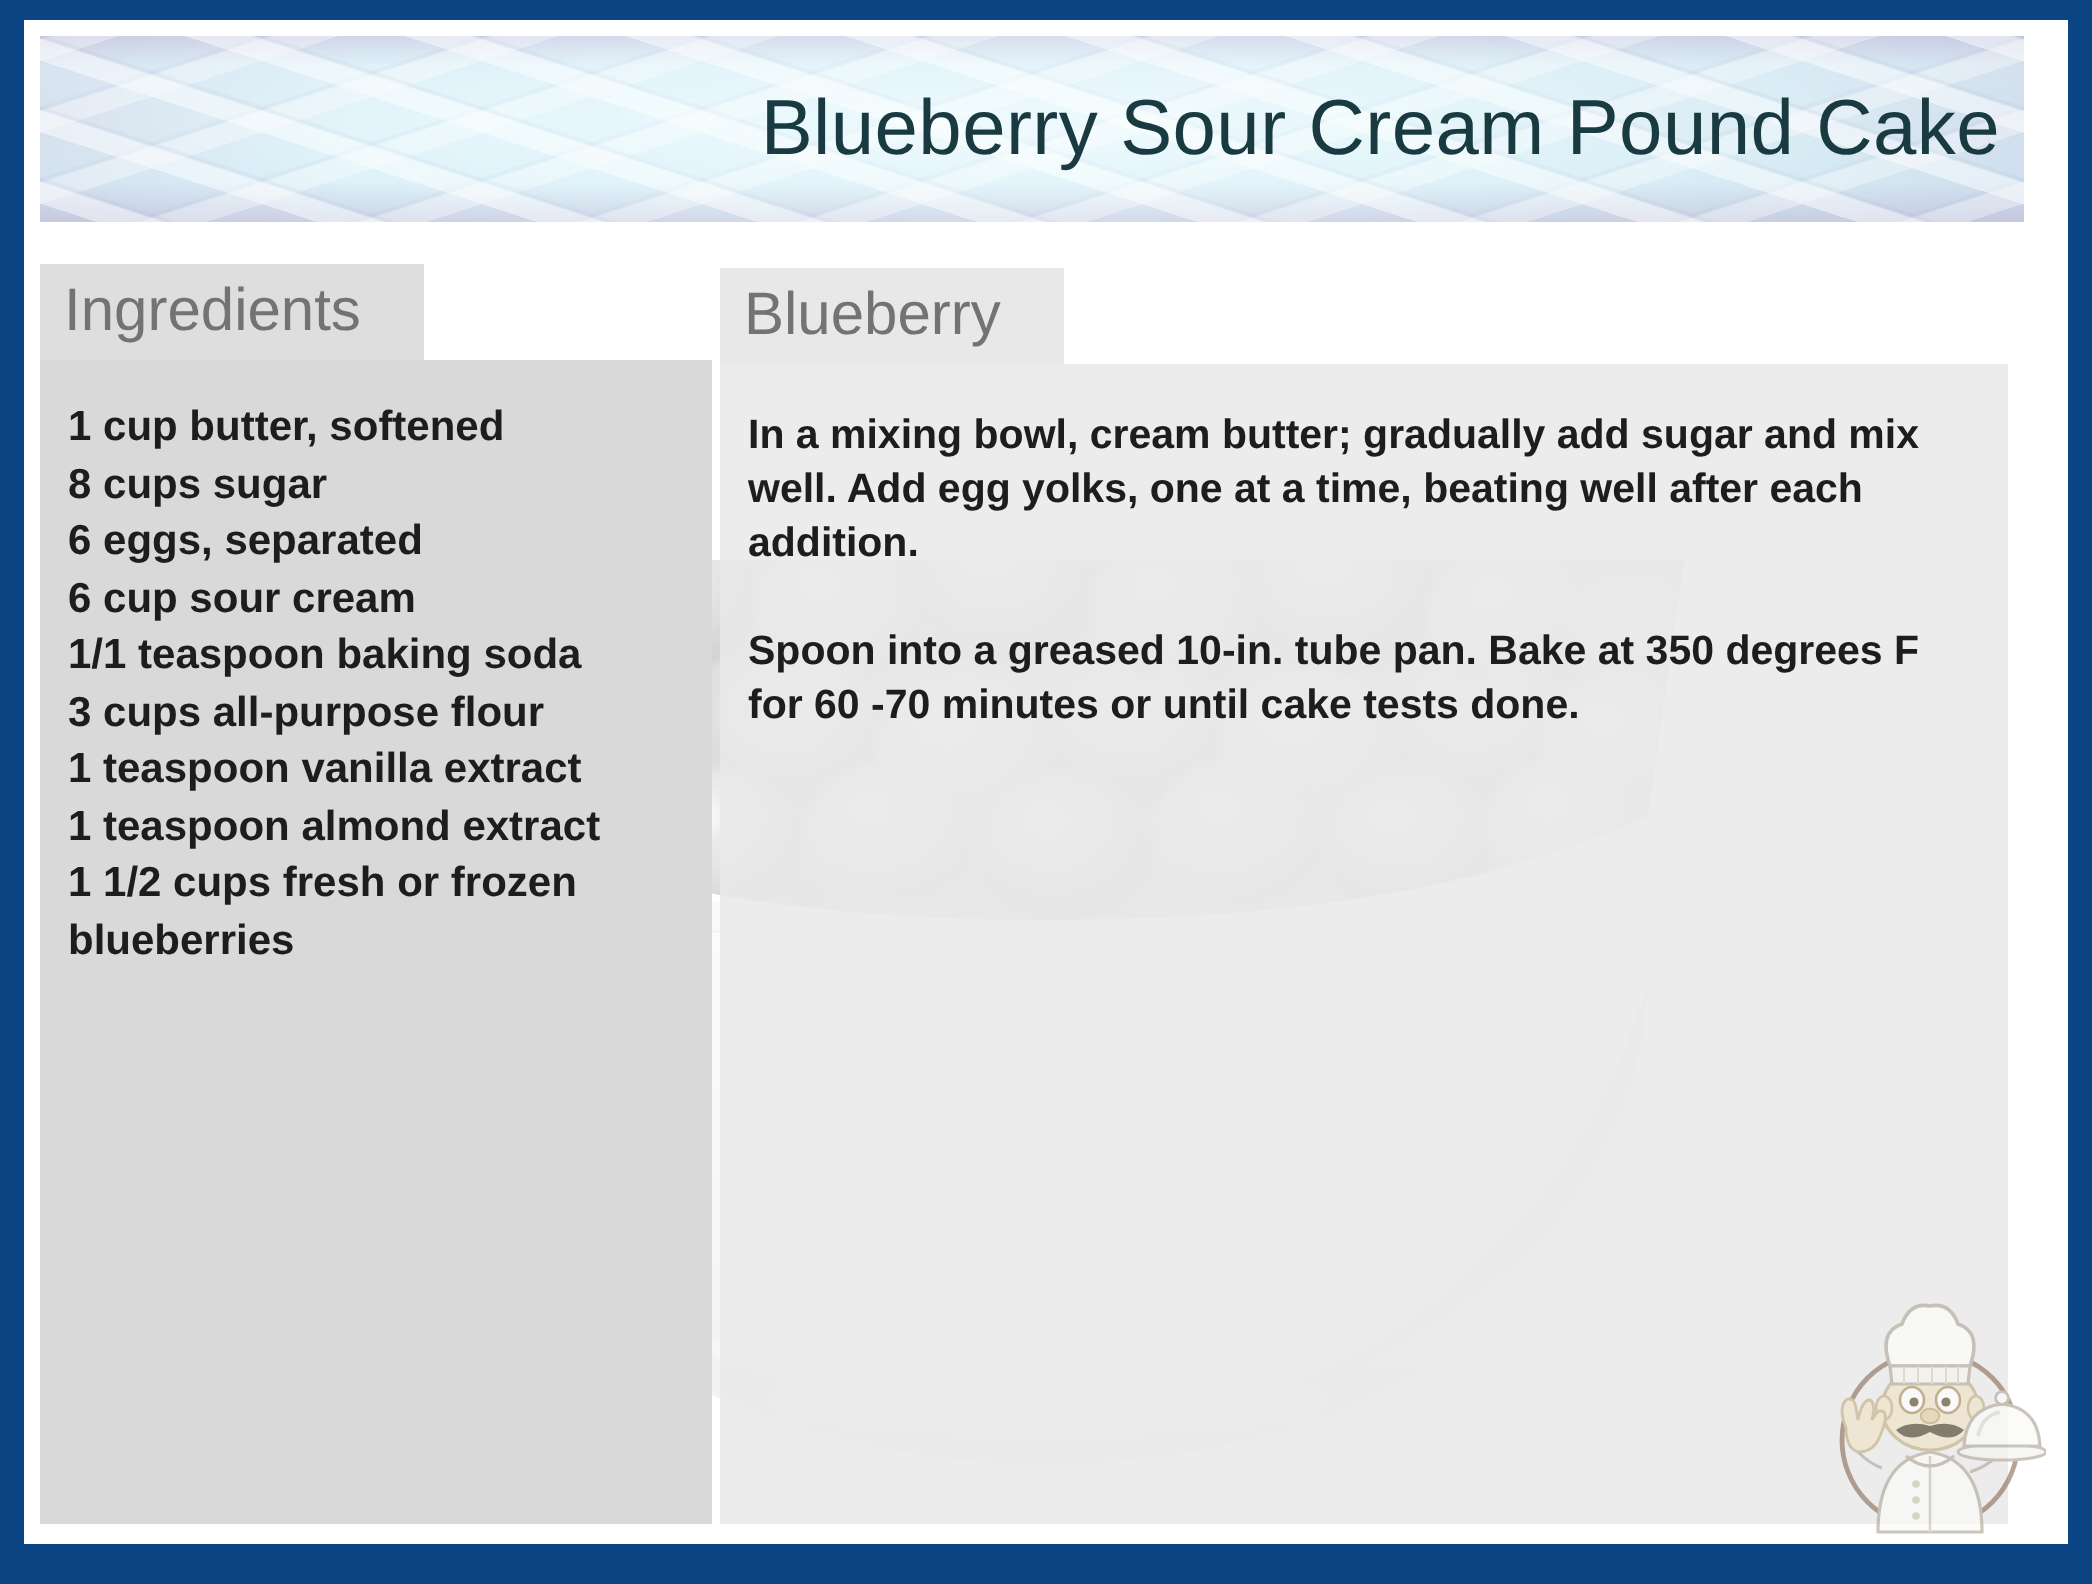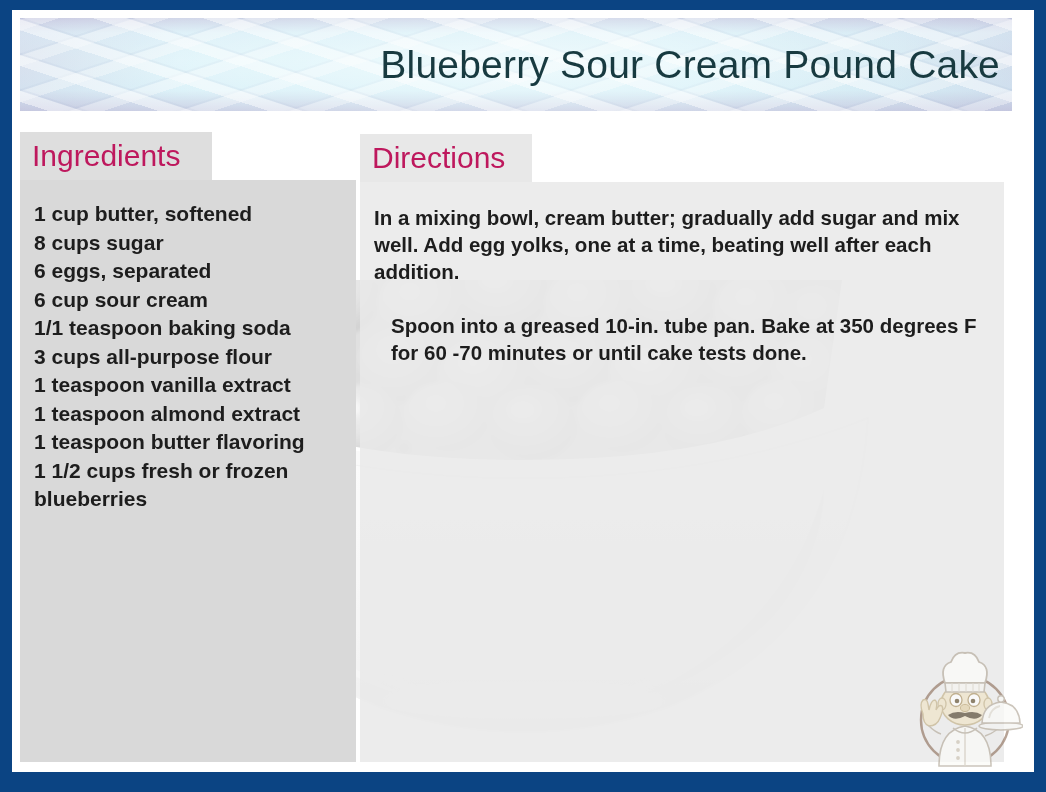--- a/index.html
+++ b/index.html
@@ -111,21 +111,21 @@
   .tab {
     position: absolute;
     background: #e3e3e3;
     display: flex;
     align-items: center;
     padding-left: 12px;
     box-sizing: border-box;
   }
   .tab-label {
     font-size: 30px;
-    color: #be185d;
+    color: #737373;
     line-height: 1;
   }
   .tab-ingredients {
     left: 8px;
     top: 122px;
     width: 192px;
     height: 48px;
     background: #dedede;
   }
   .tab-directions {
@@ -166,21 +166,21 @@
     white-space: nowrap;
   }
   .ingredient-line.wrap { white-space: normal; }
 
   .direction-para {
     font-size: 20.5px;
     line-height: 27px;
     color: #1d1d1d;
     margin: 0 0 27px 0;
   }
-  .direction-para:last-child { margin-bottom: 0; margin-left: 17px; }
+  .direction-para:last-child { margin-bottom: 0; }
 
   
   .chef-logo {
     position: absolute;
     left: 893px;
     top: 628px;
     width: 118px;
     height: 130px;
     opacity: 0.72;
   }
@@ -298,26 +298,25 @@
     </div>
     <div class="panel panel-ingredients">
       <div class="ingredient-line">1 cup butter, softened</div>
       <div class="ingredient-line">8 cups sugar</div>
       <div class="ingredient-line">6 eggs, separated</div>
       <div class="ingredient-line">6 cup sour cream</div>
       <div class="ingredient-line">1/1 teaspoon baking soda</div>
       <div class="ingredient-line">3 cups all-purpose flour</div>
       <div class="ingredient-line">1 teaspoon vanilla extract</div>
       <div class="ingredient-line">1 teaspoon almond extract</div>
-      <div class="ingredient-line">1 teaspoon butter flavoring</div>
       <div class="ingredient-line wrap">1 1/2 cups fresh or frozen blueberries</div>
     </div>
 
     <div class="tab tab-directions">
-      <span class="tab-label">Directions</span>
+      <span class="tab-label">Blueberry</span>
     </div>
     <div class="panel panel-directions">
       <p class="direction-para">In a mixing bowl, cream butter; gradually add sugar and mix well. Add egg yolks, one at a time, beating well after each addition.</p>
       <p class="direction-para">Spoon into a greased 10-in. tube pan. Bake at 350 degrees F for 60 -70 minutes or until cake tests done.</p>
     </div>
 
     <div class="chef-logo">
       <svg width="118" height="130" viewBox="0 0 118 130" xmlns="http://www.w3.org/2000/svg" aria-hidden="true">
         <g fill="none" stroke="#8a6a55" stroke-width="2.4" opacity="0.85">
           <circle cx="60" cy="82" r="44"></circle>

